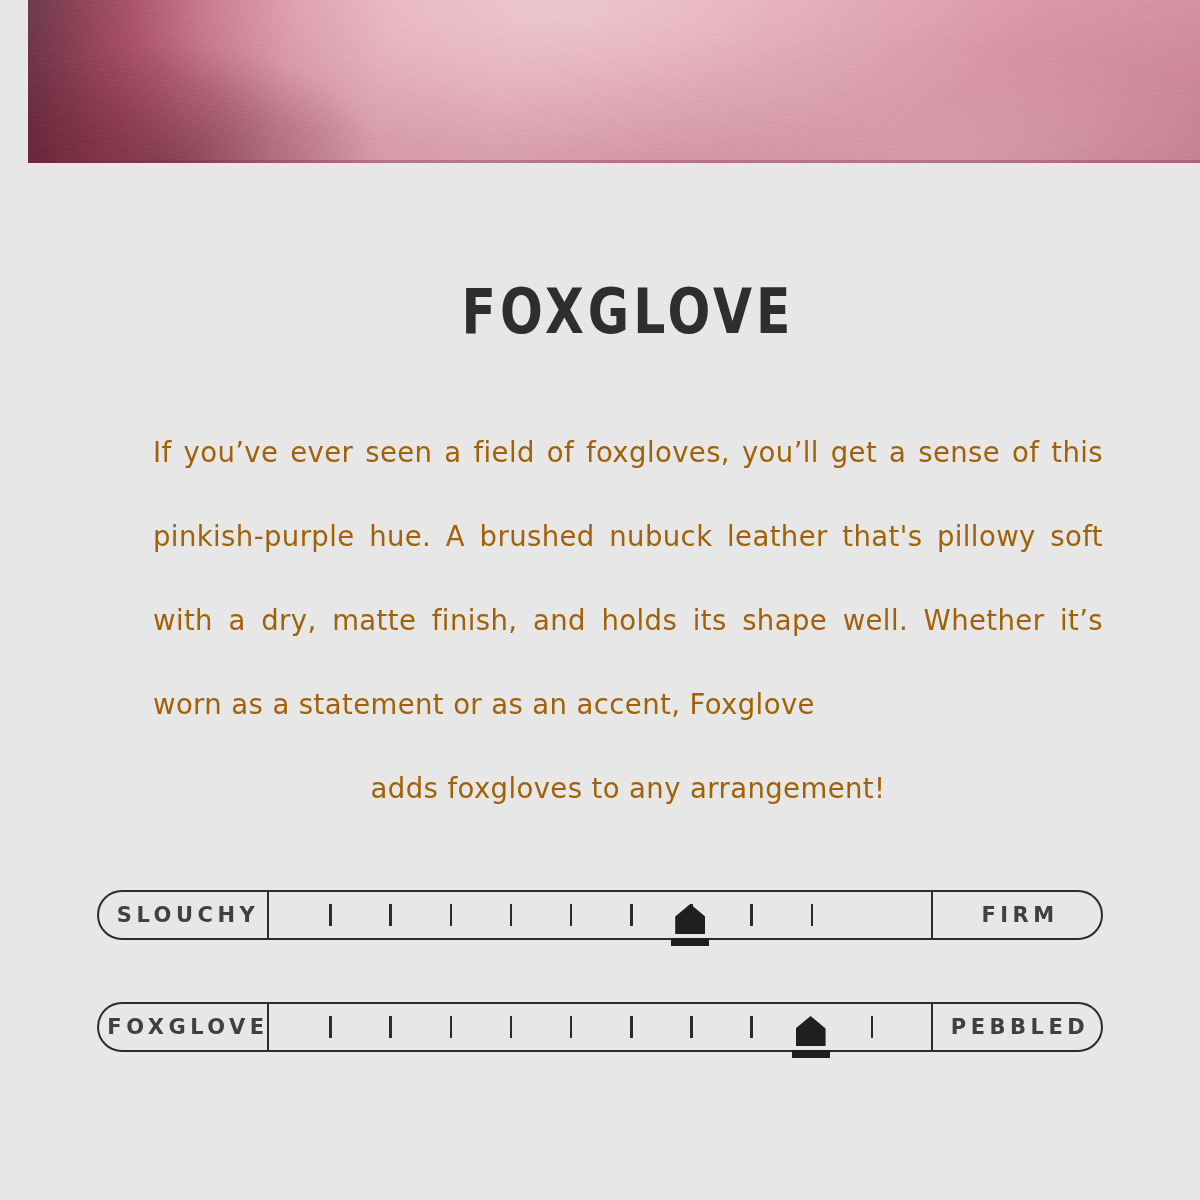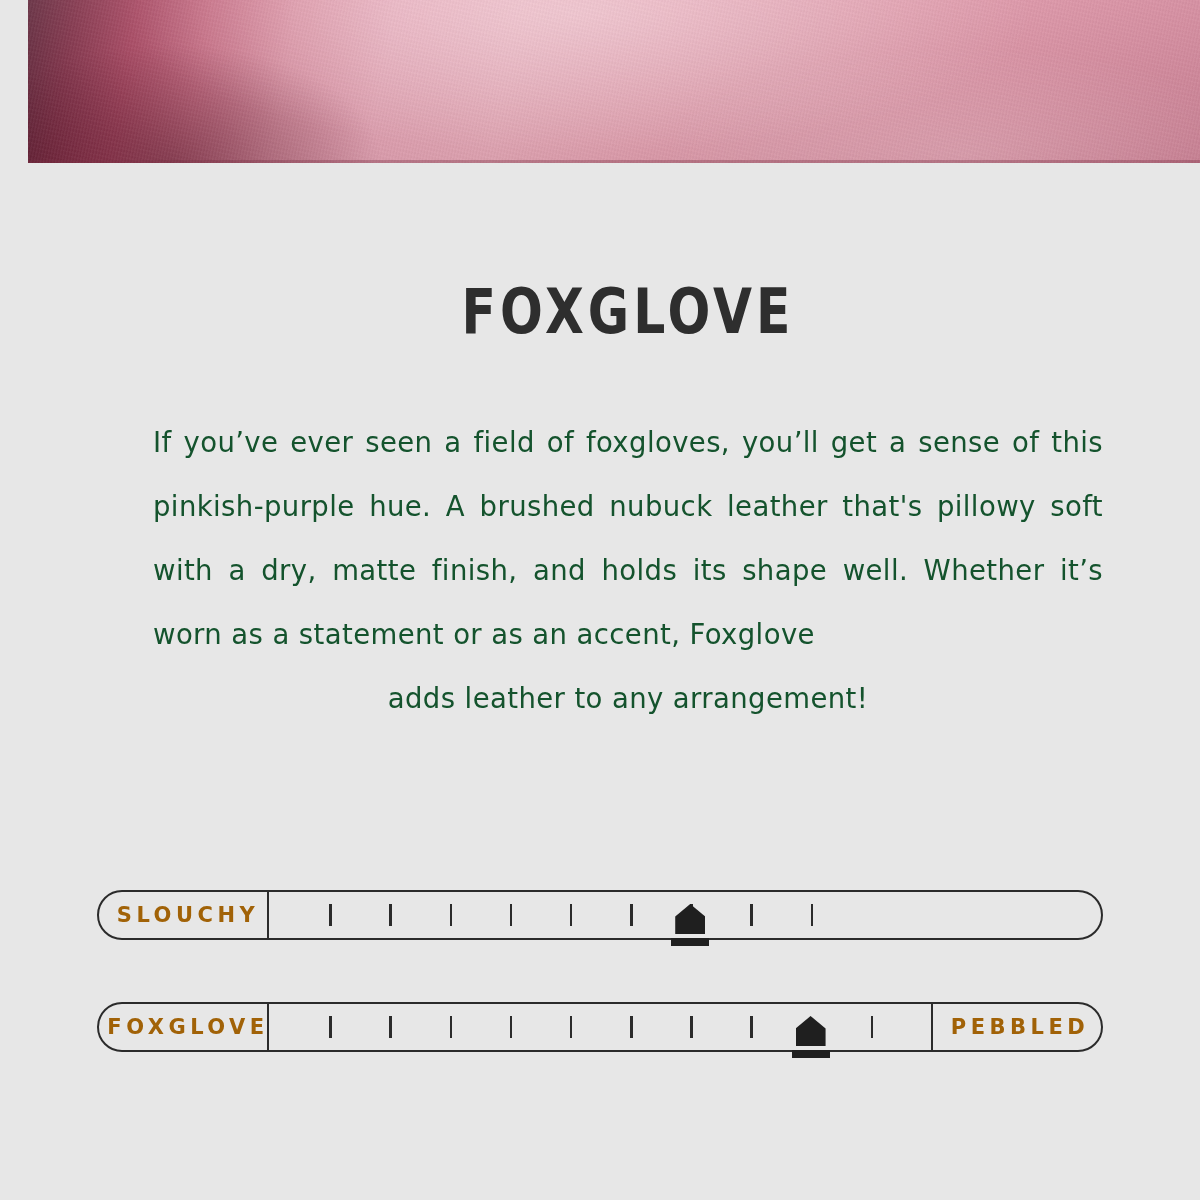--- a/index.html
+++ b/index.html
@@ -85,24 +85,24 @@
     letter-spacing: 5px;
     color: #2e2e2e;
     transform: scaleX(0.80);
     transform-origin: center;
   }
   .body-copy {
     width: 950px;
     margin: 0 auto;
     padding-top: 62px;
     text-align: justify;
-    color: #14532d;
+    color: #a16207;
     font-family: "DejaVu Sans", sans-serif;
     font-size: 27.5px;
-    line-height: 64px;
+    line-height: 84px;
     letter-spacing: 0.4px;
     font-weight: 400;
   }
   .body-copy p { margin: 0; }
   .body-copy .last-line {
     display: block;
     text-align: center;
     text-align-last: center;
   }
 
@@ -133,21 +133,21 @@
     position: absolute;
     top: 0;
     height: 50px;
     display: flex;
     align-items: center;
     justify-content: center;
     font-family: "DejaVu Sans", sans-serif;
     font-size: 21px;
     font-weight: 700;
     letter-spacing: 4.5px;
-    color: #a16207;
+    color: #404040;
     box-sizing: border-box;
   }
   .scale-label.left {
     left: 0;
     width: 172px;
     border-right: 2.5px solid #2b2b2b;
     padding-left: 12px;
   }
   .scale-label.right {
     right: 0;
@@ -204,29 +204,30 @@
     <div class="swatch-sheen"></div>
     <div class="swatch-grain"></div>
     <div class="swatch-edge"></div>
   </div>
 
   <div class="content">
     <h1 class="title">FOXGLOVE</h1>
 
     <div class="body-copy">
       <p>If you’ve ever seen a field of foxgloves, you’ll get a sense of this pinkish-purple hue. A brushed nubuck leather that's pillowy soft with a dry, matte finish, and holds its shape well. Whether it’s worn as a statement or as an accent, Foxglove</p>
-      <span class="last-line">adds leather to any arrangement!</span>
+      <span class="last-line">adds foxgloves to any arrangement!</span>
     </div>
   </div>
 
   <div class="scales">
 
     <div class="scale-row">
       <div class="scale-track"></div>
       <div class="scale-label left">SLOUCHY</div>
+      <div class="scale-label right">FIRM</div>
       <div class="ticks">
         <div class="tick" style="left:9.09%"></div>
         <div class="tick" style="left:18.18%"></div>
         <div class="tick" style="left:27.27%"></div>
         <div class="tick" style="left:36.36%"></div>
         <div class="tick" style="left:45.45%"></div>
         <div class="tick" style="left:54.54%"></div>
         <div class="tick" style="left:63.63%"></div>
         <div class="tick" style="left:72.72%"></div>
         <div class="tick" style="left:81.81%"></div>

